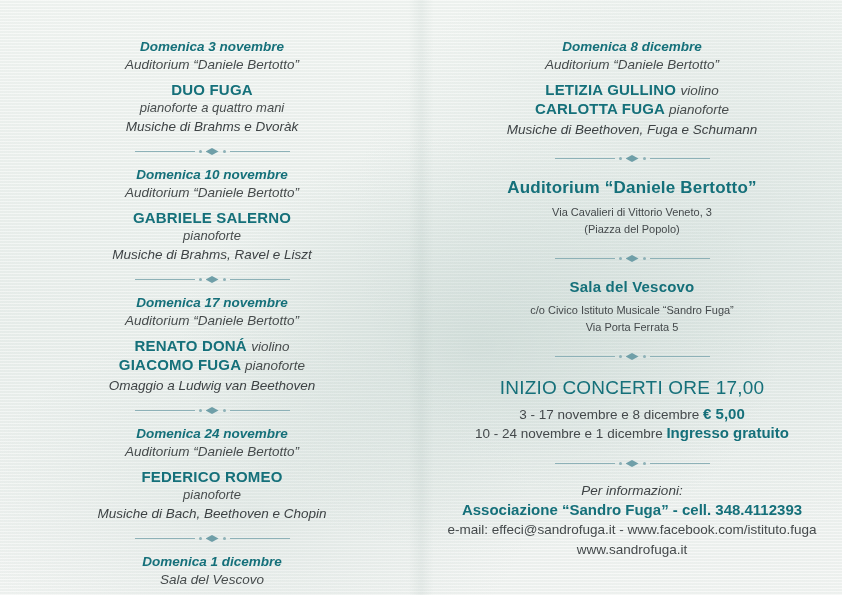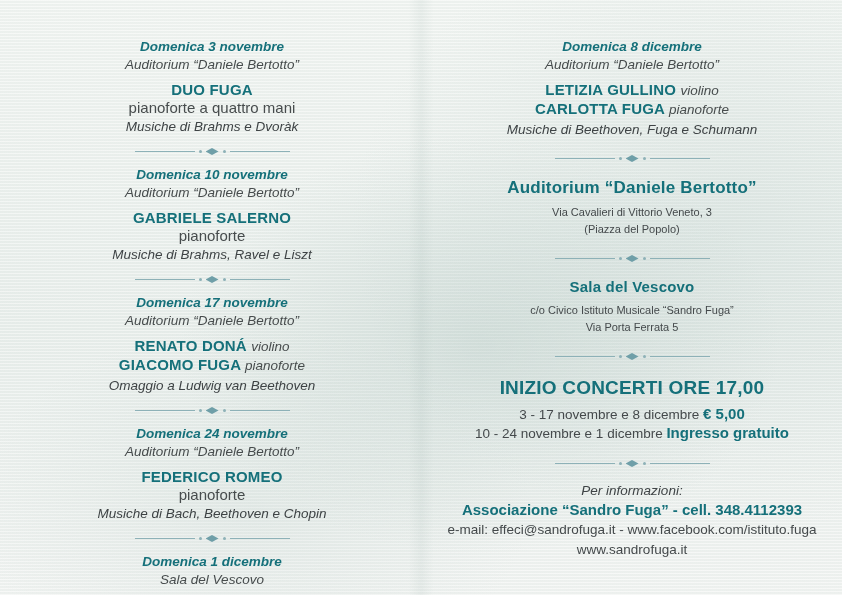--- a/index.html
+++ b/index.html
@@ -15,35 +15,35 @@
       linear-gradient(180deg,#f3f6f3 0%,#ebf0ed 55%,#f3f5f3 100%);
   }
   .col{position:absolute;top:38px;text-align:center;color:#3f4446;}
   .col-left{left:18px;width:388px;}
   .col-right{left:436px;width:392px;}
 
   .ev-date{font-size:13.5px;font-style:italic;font-weight:700;color:#15707a;line-height:18px;}
   .ev-venue{font-size:13.5px;font-style:italic;color:#474c4d;line-height:17px;margin-bottom:8px;}
   .artist{font-size:15px;font-weight:700;color:#15707a;line-height:18px;letter-spacing:.2px;}
   .artist .instr{font-size:13.5px;font-style:italic;font-weight:400;color:#474c4d;letter-spacing:0;}
-  .ev-sub{font-size:15px;color:#474c4d;line-height:17px;}
+  .ev-sub{font-size:13px;font-style:italic;color:#474c4d;line-height:17px;}
   .ev-prog{font-size:13.5px;color:#3e4345;line-height:17px;margin-top:2px;font-style:italic;}
 
   .divider{display:flex;align-items:center;justify-content:center;margin:13px 0 11px;}
   .col-right .divider{margin:17px 0 15px;}
   .d-line{width:60px;height:1px;background:#8db1b7;}
   .d-dot{width:3px;height:3px;border-radius:50%;background:#8db1b7;margin:0 4px;}
   .d-diamond{width:13px;height:7px;background:#6f9fa8;clip-path:polygon(50% 0,100% 50%,50% 100%,0 50%);}
 
   .venue-head{font-size:17px;font-weight:700;color:#15707a;line-height:21px;margin-bottom:6px;letter-spacing:.2px;}
   .venue-head.small{font-size:15px;line-height:19px;}
   .venue-addr{font-size:11px;color:#44494b;line-height:17px;}
 
   .sched{margin-top:16px;}
-  .sched-title{font-size:19px;font-weight:700;color:#15707a;line-height:24px;margin-bottom:5px;letter-spacing:.2px;}
+  .sched-title{font-size:19px;font-weight:400;color:#15707a;line-height:24px;margin-bottom:5px;letter-spacing:.2px;}
   .sched-line{font-size:13.5px;color:#44494b;line-height:18px;}
   .price{font-size:15px;font-weight:700;color:#15707a;text-align:right;}
 
   .info{margin-top:6px;}
   .info-head{font-size:13.5px;font-style:italic;color:#3f4446;line-height:18px;}
   .info-assoc{font-size:15px;font-weight:700;color:#15707a;line-height:19px;margin-top:0;}
   .info-line{font-size:13.5px;color:#44494b;line-height:17.5px;margin-top:2px;}
 </style>
 </head>
 <body>

